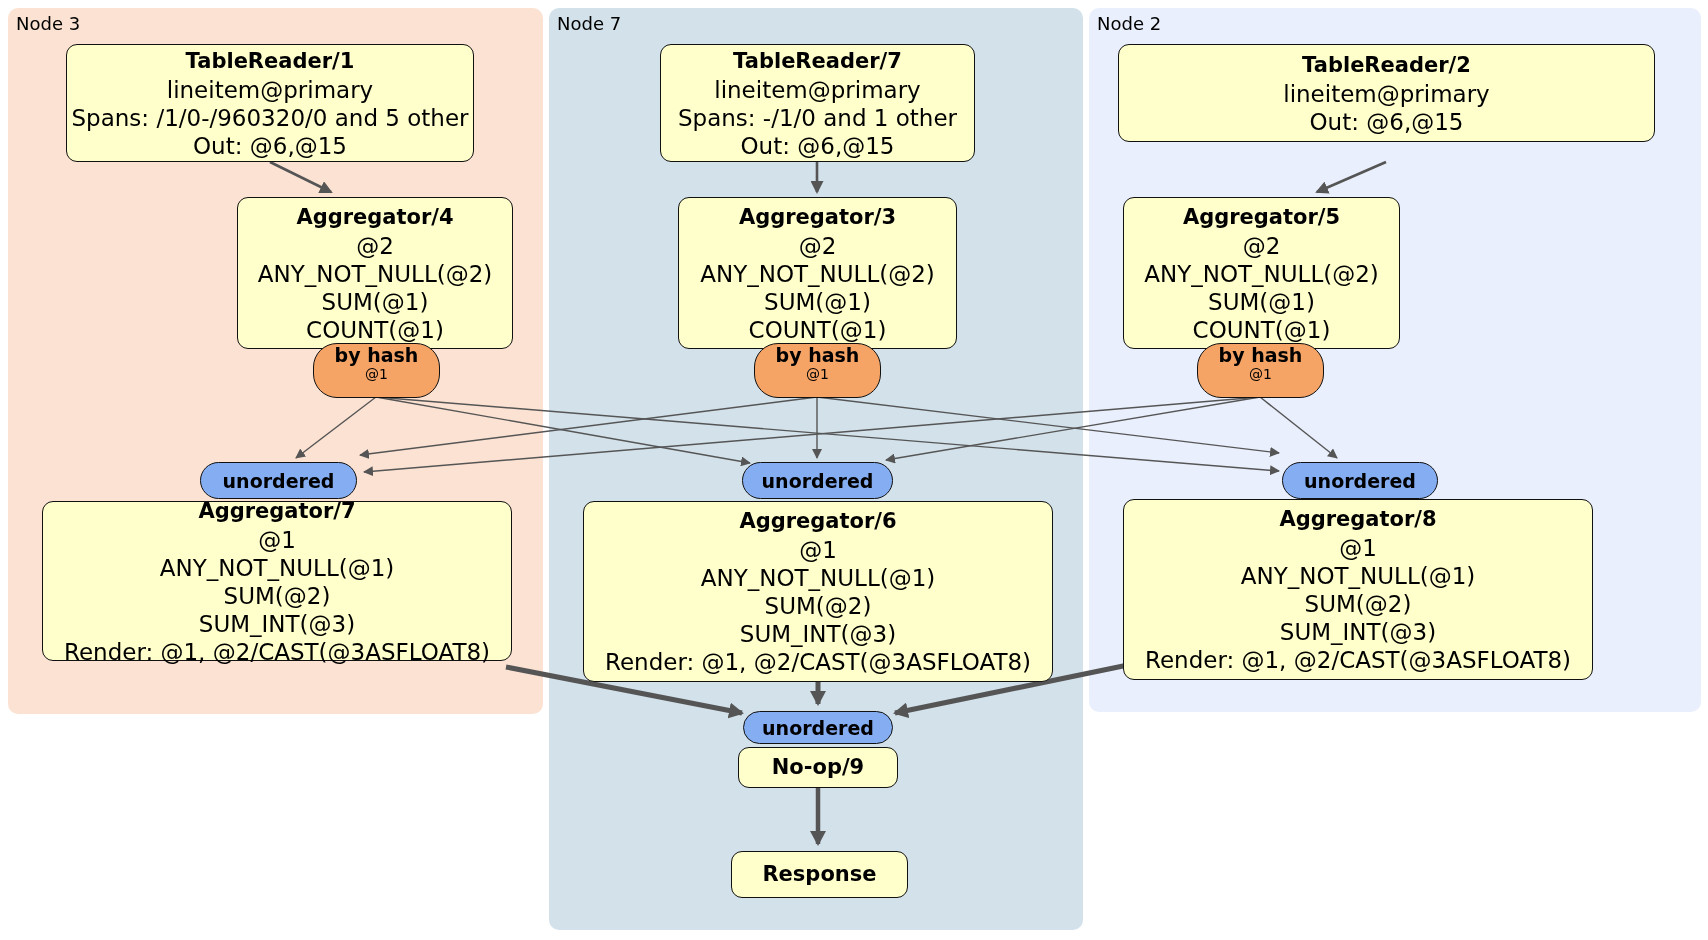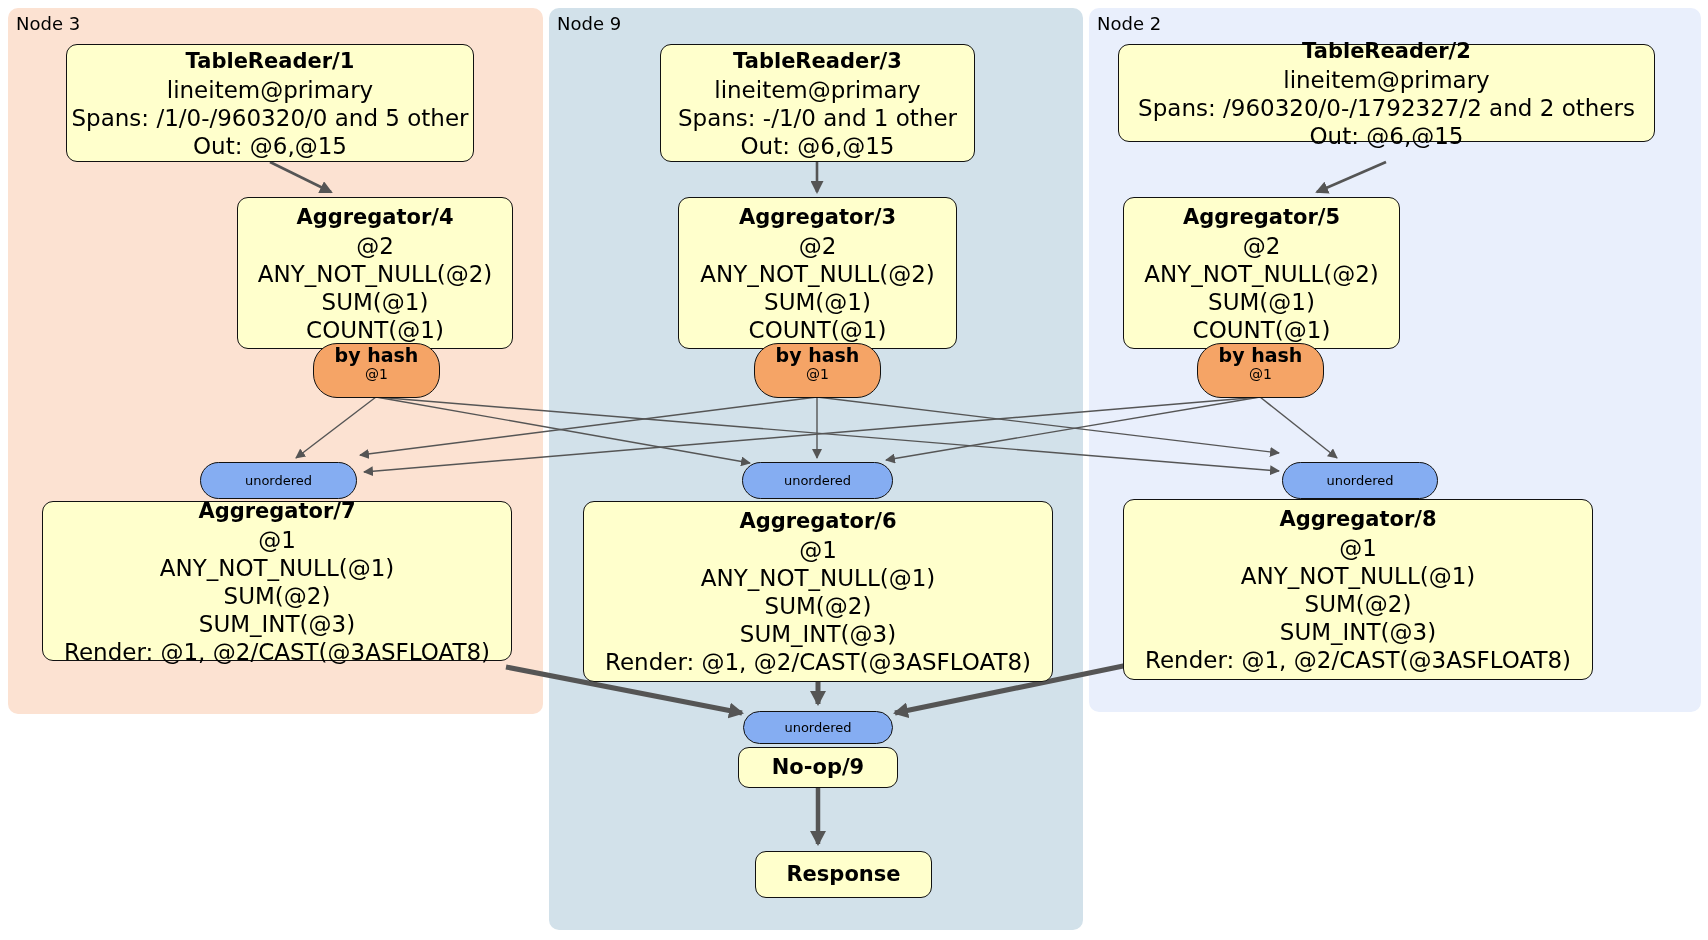--- a/index.html
+++ b/index.html
@@ -27,21 +27,21 @@
     border-radius:24px;display:flex;flex-direction:column;
     align-items:center;box-sizing:border-box;
   }
   .router-label{font-size:19px;font-weight:700;line-height:22px;}
   .router-sub{font-size:14px;line-height:16px;}
   .sync-pill{
     position:absolute;z-index:4;background:#85adf2;border:1.7px solid #111;
     border-radius:999px;display:flex;justify-content:center;align-items:center;
     box-sizing:border-box;
   }
-  .sync-label{font-size:13px;font-weight:400;text-align:right;}
+  .sync-label{font-size:19px;font-weight:700;text-align:right;}
 </style>
 </head>
 <body>
 
 <div id="stage">
   <svg id="edges" width="1708" height="940">
     <defs>
       <marker id="arr-s" markerUnits="userSpaceOnUse" markerWidth="12" markerHeight="10" refX="9" refY="5" orient="auto">
         <path d="M0,0 L10,5 L0,10 z" fill="#555555"></path>
       </marker>
@@ -66,41 +66,40 @@
       <line x1="1260" y1="397" x2="1337" y2="458" class="e-router" marker-end="url(#arr-s)"></line>
       <line x1="506" y1="667" x2="742" y2="713" class="e-merge" marker-end="url(#arr-l)"></line>
       <line x1="818" y1="682" x2="818" y2="704" class="e-merge" marker-end="url(#arr-l)"></line>
       <line x1="1128" y1="665" x2="895" y2="713" class="e-merge" marker-end="url(#arr-l)"></line>
       <line x1="818" y1="788" x2="818" y2="844" class="e-final" marker-end="url(#arr-l)"></line>
     </svg>
 <div class="region" style="left: 8px; top: 8px; width: 535px; height: 706px; background: rgb(252, 226, 210);">
       <div class="region-label">Node 3</div>
     </div>
     <div class="region" style="left: 549px; top: 8px; width: 534px; height: 922px; background: rgb(210, 225, 234);">
-      <div class="region-label">Node 9</div>
+      <div class="region-label">Node 7</div>
     </div>
     <div class="region" style="left: 1089px; top: 8px; width: 612px; height: 704px; background: rgb(233, 239, 252);">
       <div class="region-label">Node 2</div>
     </div>
     <div class="node-box" style="left: 66px; top: 44px; width: 408px; height: 118px;">
       <div class="node-title">TableReader/1</div>
       <div class="node-line">lineitem@primary</div>
       <div class="node-line">Spans: /1/0-/960320/0 and 5 other</div>
       <div class="node-line">Out: @6,@15</div>
     </div>
     <div class="node-box" style="left: 660px; top: 44px; width: 315px; height: 118px;">
-      <div class="node-title">TableReader/3</div>
+      <div class="node-title">TableReader/7</div>
       <div class="node-line">lineitem@primary</div>
       <div class="node-line">Spans: -/1/0 and 1 other</div>
       <div class="node-line">Out: @6,@15</div>
     </div>
     <div class="node-box" style="left: 1118px; top: 44px; width: 537px; height: 98px;">
       <div class="node-title">TableReader/2</div>
       <div class="node-line">lineitem@primary</div>
-      <div class="node-line">Spans: /960320/0-/1792327/2 and 2 others</div>
       <div class="node-line">Out: @6,@15</div>
     </div>
     <div class="node-box" style="left: 237px; top: 197px; width: 276px; height: 152px;">
       <div class="node-title">Aggregator/4</div>
       <div class="node-line">@2</div>
       <div class="node-line">ANY_NOT_NULL(@2)</div>
       <div class="node-line">SUM(@1)</div>
       <div class="node-line">COUNT(@1)</div>
     </div>
     <div class="node-box" style="left: 678px; top: 197px; width: 279px; height: 152px;">
@@ -137,21 +136,21 @@
       <div class="node-title">Aggregator/8</div>
       <div class="node-line">@1</div>
       <div class="node-line">ANY_NOT_NULL(@1)</div>
       <div class="node-line">SUM(@2)</div>
       <div class="node-line">SUM_INT(@3)</div>
       <div class="node-line">Render: @1, @2/CAST(@3ASFLOAT8)</div>
     </div>
     <div class="node-box" style="left: 738px; top: 747px; width: 160px; height: 41px;">
       <div class="node-title">No-op/9</div>
     </div>
-    <div class="node-box" style="left: 731px; top: 851px; width: 177px; height: 47px; margin-left: 24px;">
+    <div class="node-box" style="left: 731px; top: 851px; width: 177px; height: 47px;">
       <div class="node-title">Response</div>
     </div>
     <div class="router-pill" style="left: 313px; top: 343px; width: 127px; height: 55px;">
       <div class="router-label">by hash</div>
       <div class="router-sub">@1</div>
     </div>
     <div class="router-pill" style="left: 754px; top: 343px; width: 127px; height: 55px;">
       <div class="router-label">by hash</div>
       <div class="router-sub">@1</div>
     </div>

